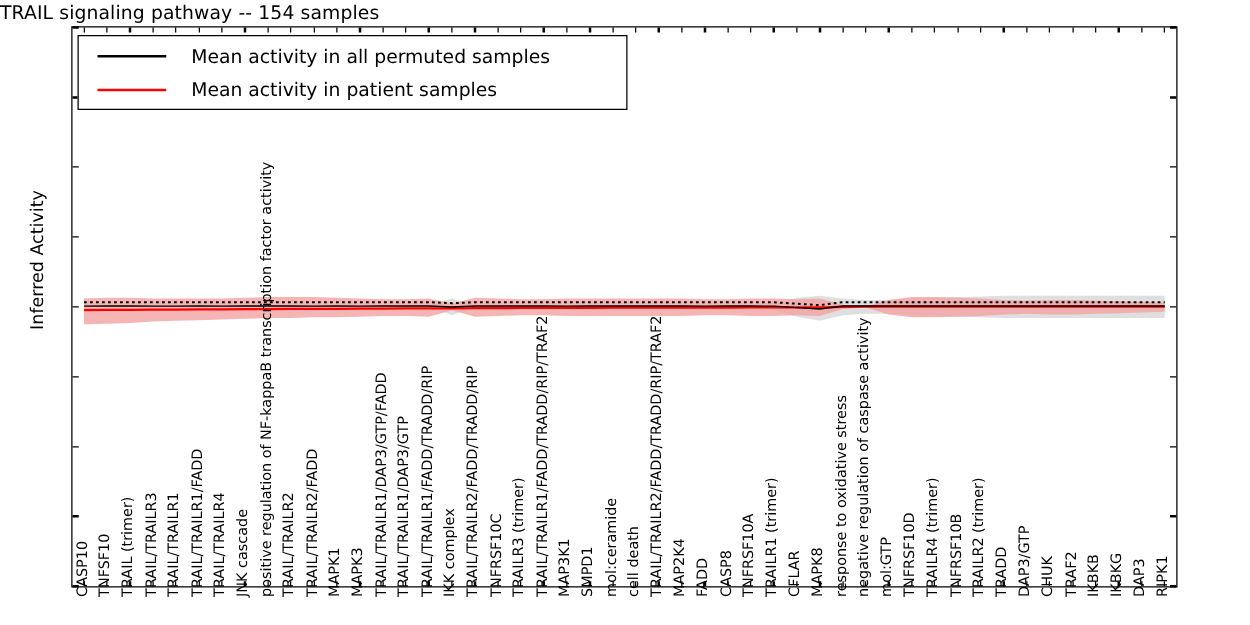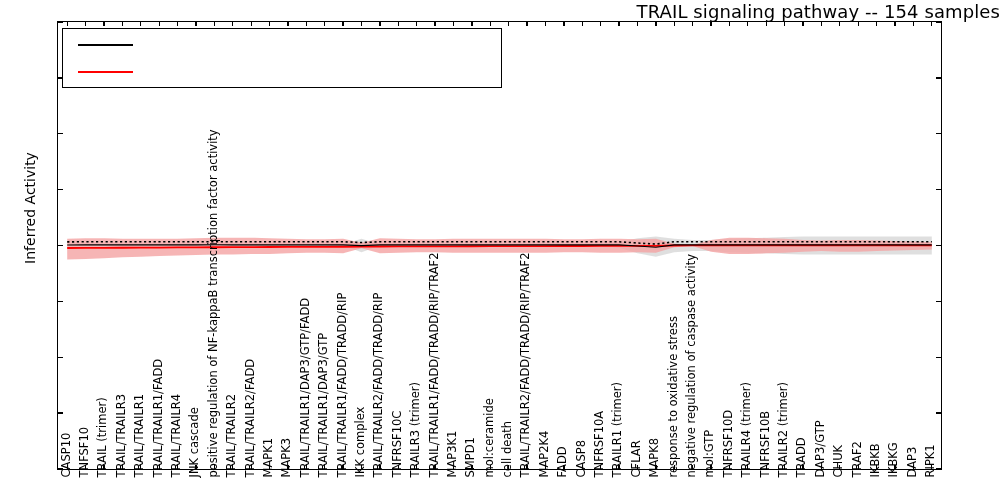--- a/index.html
+++ b/index.html
@@ -1,22 +1,22 @@
 <!DOCTYPE html>
 <html><head>
 <meta charset="utf-8">
 <style>
   html,body{margin:0;padding:0;}
   body{width:1000px;height:500px;background:#ffffff;
        font-family:"DejaVu Sans","Liberation Sans",sans-serif;overflow:hidden;}
   #root{position:relative;width:1000px;height:500px;}
 
   #chart-title{
-    position:absolute;left:0;top:1px;width:1000px;text-align:right;
-    font-size:18px;color:#000;letter-spacing:0.1px;
+    position:absolute;left:0;top:1px;width:1000px;text-align:left;
+    font-size:15px;color:#000;letter-spacing:0.1px;
   }
 
   #plot-frame{
     position:absolute;left:57px;top:21px;width:885px;height:449px;
     border:1.3px solid #000;box-sizing:border-box;background:#fff;
   }
 
   #ylabel{
     position:absolute;left:-180px;top:200px;width:420px;text-align:center;
     font-size:14px;color:#000;transform:rotate(-90deg);transform-origin:center center;
@@ -231,20 +231,22 @@
         <div class="xtick-label" style="left: 804.619px; top: 444px;">TRAF2</div>
         <div class="xtick-label" style="left: 823.015px; top: 444px;">IKBKB</div>
         <div class="xtick-label" style="left: 841.41px; top: 444px;">IKBKG</div>
         <div class="xtick-label" style="left: 859.806px; top: 444px;">DAP3</div>
         <div class="xtick-label" style="left: 878.202px; top: 444px;">RIPK1</div>
       </div>
 
     <div id="legend-box">
         <div class="legend-row" style="top: 3px;">
           <span class="legend-swatch" style="background: rgb(0, 0, 0);"></span>
+          <span class="legend-text">Mean activity in all permuted samples</span>
         </div>
         <div class="legend-row" style="top: 30px;">
           <span class="legend-swatch" style="background: rgb(255, 0, 0);"></span>
+          <span class="legend-text">Mean activity in patient samples</span>
         </div>
       </div>
   </div>
 
 </div>
 
 </body></html>

